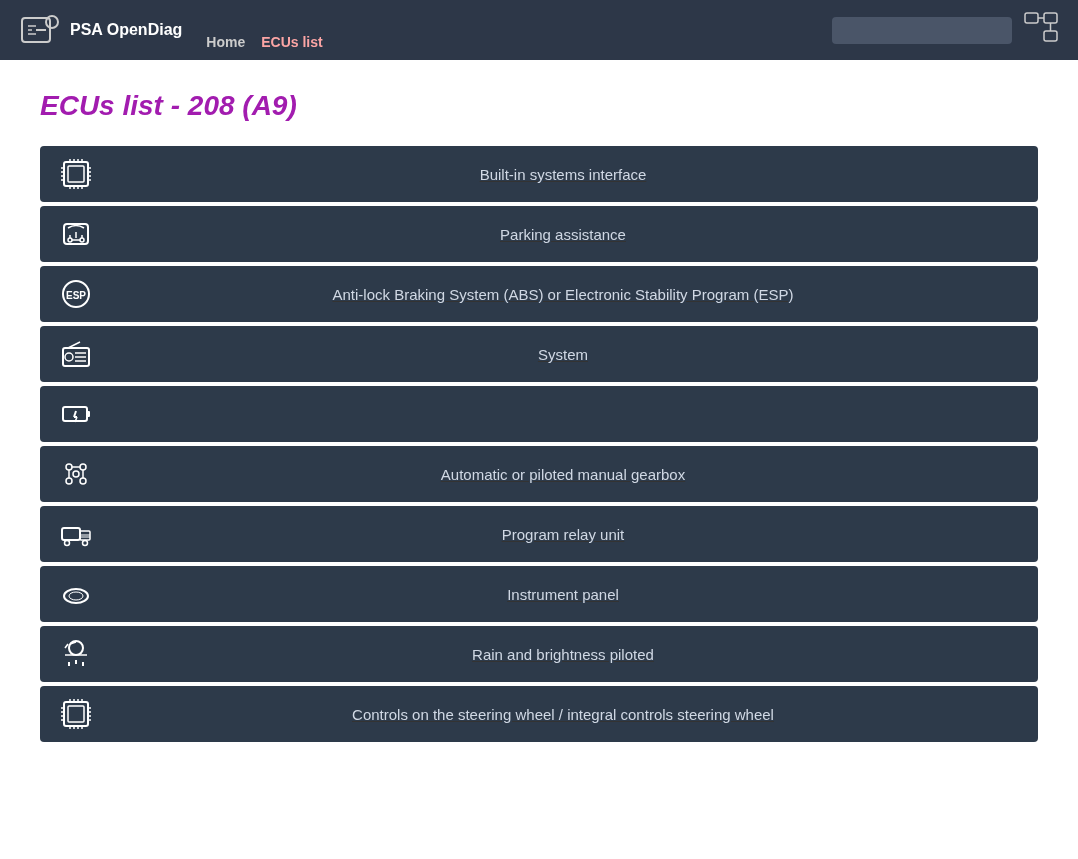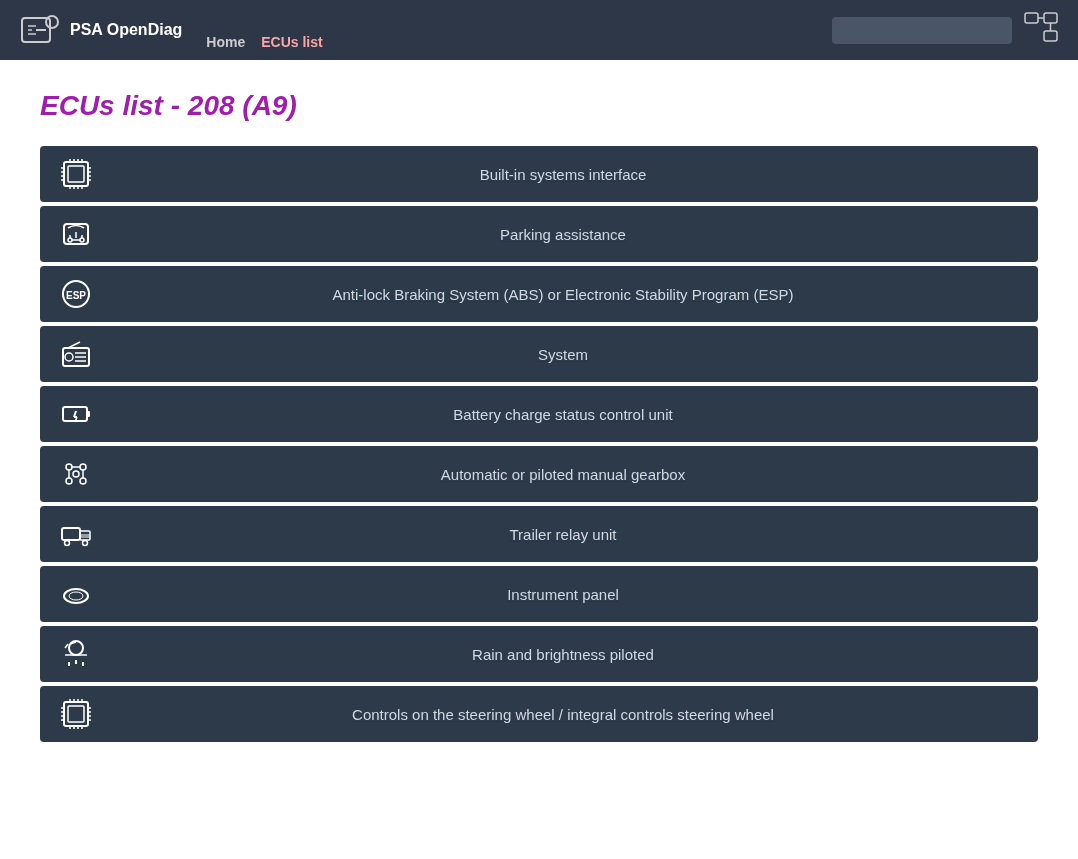--- a/index.html
+++ b/index.html
@@ -232,21 +232,20 @@
     <div class="ecu-item">
       <div class="ecu-icon">
         <svg viewBox="0 0 32 32">
           <rect x="3" y="9" width="24" height="14" rx="2" stroke="white" stroke-width="2" fill="none"></rect>
           <rect x="27" y="13" width="3" height="6" rx="1" fill="white"></rect>
           <line x1="16" y1="13" x2="14" y2="19" stroke="white" stroke-width="2"></line>
           <line x1="14" y1="19" x2="17" y2="19" stroke="white" stroke-width="2"></line>
           <line x1="17" y1="19" x2="15" y2="24" stroke="white" stroke-width="1.5"></line>
         </svg>
       </div>
-      <span class="ecu-label">Battery charge status control unit</span>
     </div>
 
     <div class="ecu-item">
       <div class="ecu-icon">
         <svg viewBox="0 0 32 32">
           <circle cx="9" cy="9" r="3" stroke="white" stroke-width="1.5" fill="none"></circle>
           <circle cx="23" cy="9" r="3" stroke="white" stroke-width="1.5" fill="none"></circle>
           <circle cx="9" cy="23" r="3" stroke="white" stroke-width="1.5" fill="none"></circle>
           <circle cx="23" cy="23" r="3" stroke="white" stroke-width="1.5" fill="none"></circle>
           <circle cx="16" cy="16" r="3" stroke="white" stroke-width="1.5" fill="none"></circle>
@@ -262,21 +261,21 @@
       <div class="ecu-icon">
         <svg viewBox="0 0 32 32">
           <rect x="2" y="10" width="18" height="12" rx="2" stroke="white" stroke-width="2" fill="none"></rect>
           <rect x="20" y="13" width="10" height="9" rx="1" stroke="white" stroke-width="1.5" fill="none"></rect>
           <circle cx="7" cy="25" r="2.5" stroke="white" stroke-width="1.5" fill="none"></circle>
           <circle cx="25" cy="25" r="2.5" stroke="white" stroke-width="1.5" fill="none"></circle>
           <line x1="20" y1="17" x2="30" y2="17" stroke="white" stroke-width="1"></line>
           <line x1="20" y1="19" x2="30" y2="19" stroke="white" stroke-width="1"></line>
         </svg>
       </div>
-      <span class="ecu-label">Trailer relay unit</span>
+      <span class="ecu-label">Program relay unit</span>
     </div>
 
 
     <div class="ecu-item">
       <div class="ecu-icon">
         <svg viewBox="0 0 32 32">
           <ellipse cx="16" cy="18" rx="12" ry="7" stroke="white" stroke-width="2" fill="none"></ellipse>
           <ellipse cx="16" cy="18" rx="7" ry="4" stroke="white" stroke-width="1" fill="none"></ellipse>
         </svg>
       </div>

